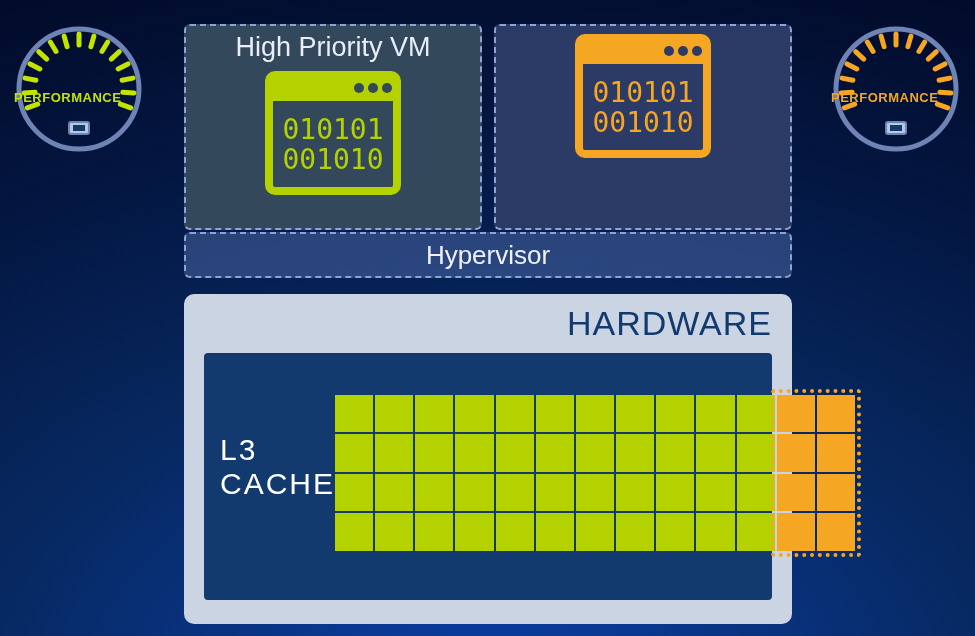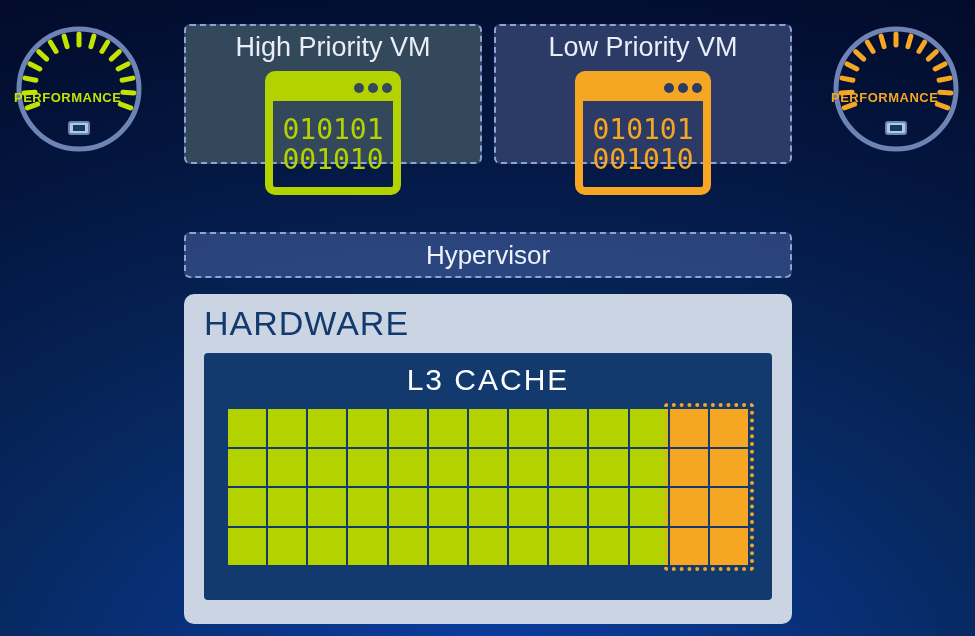--- a/index.html
+++ b/index.html
@@ -32,21 +32,21 @@
   }
   .gauge.left  .gauge-label { color: #c3e300; }
   .gauge.right .gauge-label { color: #f5a623; }
 
   
   .vm-row {
     position: absolute;
     top: 24px;
     left: 184px;
     width: 608px;
-    height: 140px;
+    height: 206px;
     display: flex;
     gap: 12px;
   }
   .vm-box {
     flex: 1;
     border: 2px dashed #8ea4d8;
     border-radius: 6px;
     display: flex;
     flex-direction: column;
     align-items: center;
@@ -85,37 +85,37 @@
     position: absolute;
     top: 294px;
     left: 184px;
     width: 608px;
     height: 330px;
     background: #cbd4e2;
     border-radius: 10px;
     padding: 10px 20px 24px;
     display: flex;
     flex-direction: column;
-    align-items: flex-start;
+    align-items: flex-end;
   }
   .hw-title {
     font-family: Impact, "Arial Black", sans-serif;
     letter-spacing: 1px;
     font-size: 34px;
     color: #123a6f;
     margin-bottom: 10px;
   }
   .cache-block {
     width: 100%;
     flex: 1;
     background: #123a6f;
     border-radius: 4px;
     padding: 10px 16px 18px;
     display: flex;
-    flex-direction: column;
+    flex-direction: row;
     align-items: center;
     position: relative;
   }
   .cache-title {
     font-family: Impact, "Arial Black", sans-serif;
     letter-spacing: 2px;
     font-size: 30px;
     color: #ffffff;
     margin-bottom: 12px;
   }
@@ -211,21 +211,20 @@
         <circle cx="96" cy="19" r="5" fill="#33485a"></circle>
         <circle cx="110" cy="19" r="5" fill="#33485a"></circle>
         <circle cx="124" cy="19" r="5" fill="#33485a"></circle>
         <text x="70" y="70" text-anchor="middle" font-family="Consolas,monospace" font-size="28" fill="#b4d200">010101</text>
         <text x="70" y="100" text-anchor="middle" font-family="Consolas,monospace" font-size="28" fill="#b4d200">001010</text>
       </svg>
     </div>
   </div>
 
   <div class="vm-box lp">
-    <div class="vm-title">Low Priority VM</div>
     <div class="vm-icon">
       <svg viewBox="0 0 140 128">
         <rect x="6" y="6" width="128" height="116" rx="6" fill="none" stroke="#f5a623" stroke-width="8"></rect>
         <rect x="6" y="6" width="128" height="26" fill="#f5a623"></rect>
         <circle cx="96" cy="19" r="5" fill="#2c3a66"></circle>
         <circle cx="110" cy="19" r="5" fill="#2c3a66"></circle>
         <circle cx="124" cy="19" r="5" fill="#2c3a66"></circle>
         <text x="70" y="70" text-anchor="middle" font-family="Consolas,monospace" font-size="28" fill="#f5a623">010101</text>
         <text x="70" y="100" text-anchor="middle" font-family="Consolas,monospace" font-size="28" fill="#f5a623">001010</text>
       </svg>

